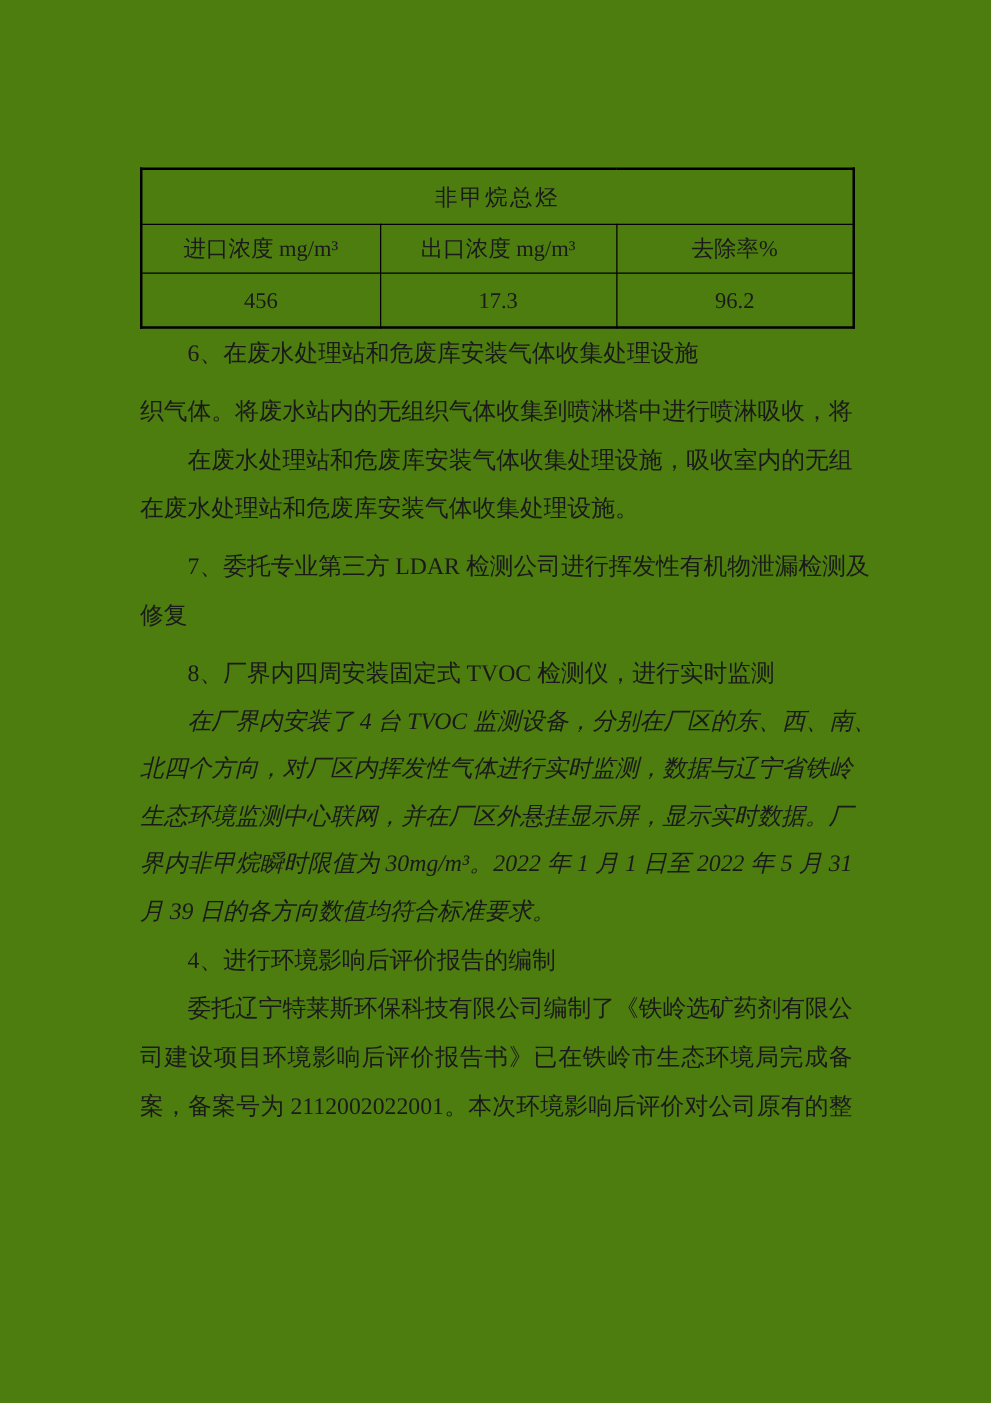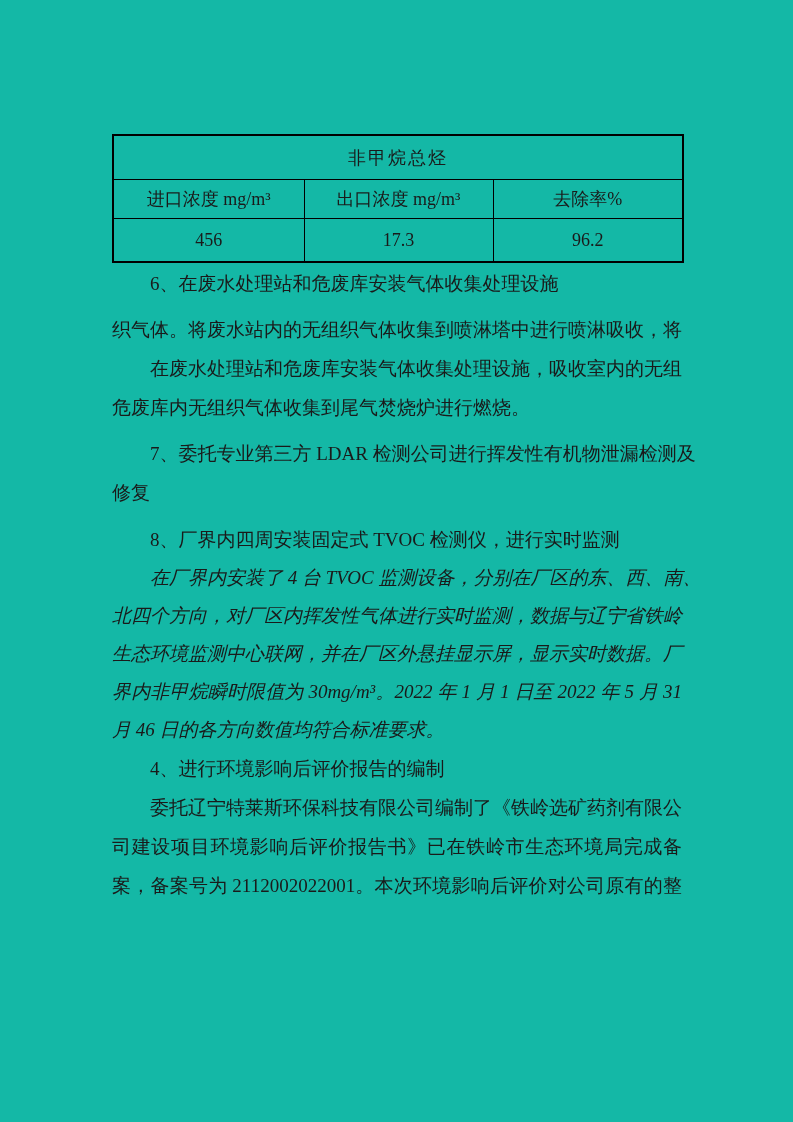--- a/index.html
+++ b/index.html
@@ -1,19 +1,19 @@
 <!DOCTYPE html>
 <html><head>
 <meta charset="utf-8">
 <style>
   html,body{margin:0;padding:0;background:#ffffff;}
   .page{
     position:relative;
     width:793px;height:1122px;
-    background:#14b8a6;
+    background:#4d7c0f;
     overflow:hidden;
     font-family:"Liberation Serif","DejaVu Serif",serif;
     color:#1a1a1a;
   }
   .content{
     position:absolute;
     left:112px;top:134px;
     width:570px;
   }
   table.data-table{
@@ -80,37 +80,37 @@
           <td>96.2</td>
         </tr>
       </tbody>
     </table>
 
     <div class="sec s6">
       <div class="line indent">6、在废水处理站和危废库安装气体收集处理设施</div>
       <div class="para">
         <div class="line fill">织气体。将废水站内的无组织气体收集到喷淋塔中进行喷淋吸收，将</div>
         <div class="line indent fill">在废水处理站和危废库安装气体收集处理设施，吸收室内的无组</div>
-        <div class="line">危废库内无组织气体收集到尾气焚烧炉进行燃烧。</div>
+        <div class="line">在废水处理站和危废库安装气体收集处理设施。</div>
       </div>
     </div>
 
     <div class="sec s7">
       <div class="line indent fill">7、委托专业第三方 LDAR 检测公司进行挥发性有机物泄漏检测及</div>
       <div class="line">修复</div>
     </div>
 
     <div class="sec s8">
       <div class="line indent">8、厂界内四周安装固定式 TVOC 检测仪，进行实时监测</div>
       <div class="para">
         <div class="line indent fill">在厂界内安装了 4 台 TVOC 监测设备，分别在厂区的东、西、南、</div>
         <div class="line fill">北四个方向，对厂区内挥发性气体进行实时监测，数据与辽宁省铁岭</div>
         <div class="line fill">生态环境监测中心联网，并在厂区外悬挂显示屏，显示实时数据。厂</div>
         <div class="line fill">界内非甲烷瞬时限值为 30mg/m³。2022 年 1 月 1 日至 2022 年 5 月 31</div>
-        <div class="line">月 46 日的各方向数值均符合标准要求。</div>
+        <div class="line">月 39 日的各方向数值均符合标准要求。</div>
       </div>
     </div>
 
     <div class="sec s9">
       <div class="line indent">4、进行环境影响后评价报告的编制</div>
       <div class="para">
         <div class="line indent fill">委托辽宁特莱斯环保科技有限公司编制了《铁岭选矿药剂有限公</div>
         <div class="line fill">司建设项目环境影响后评价报告书》已在铁岭市生态环境局完成备</div>
         <div class="line fill">案，备案号为 2112002022001。本次环境影响后评价对公司原有的整</div>
       </div>

